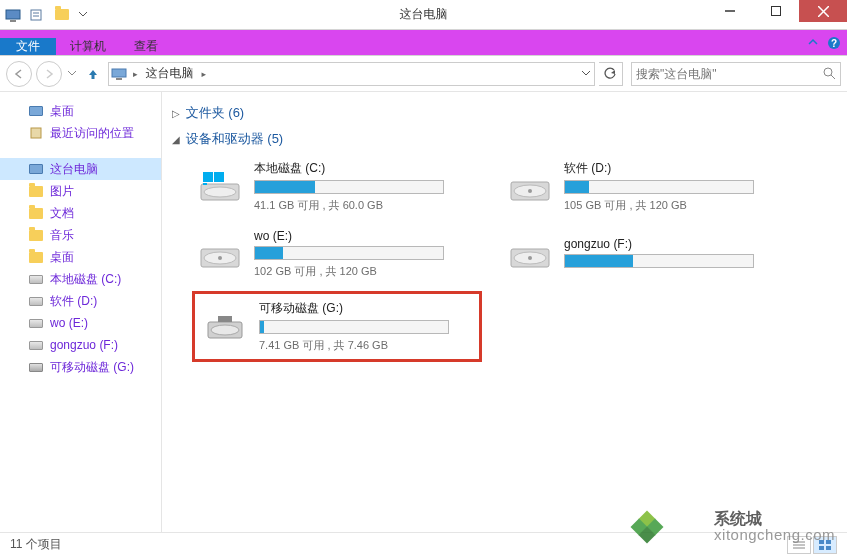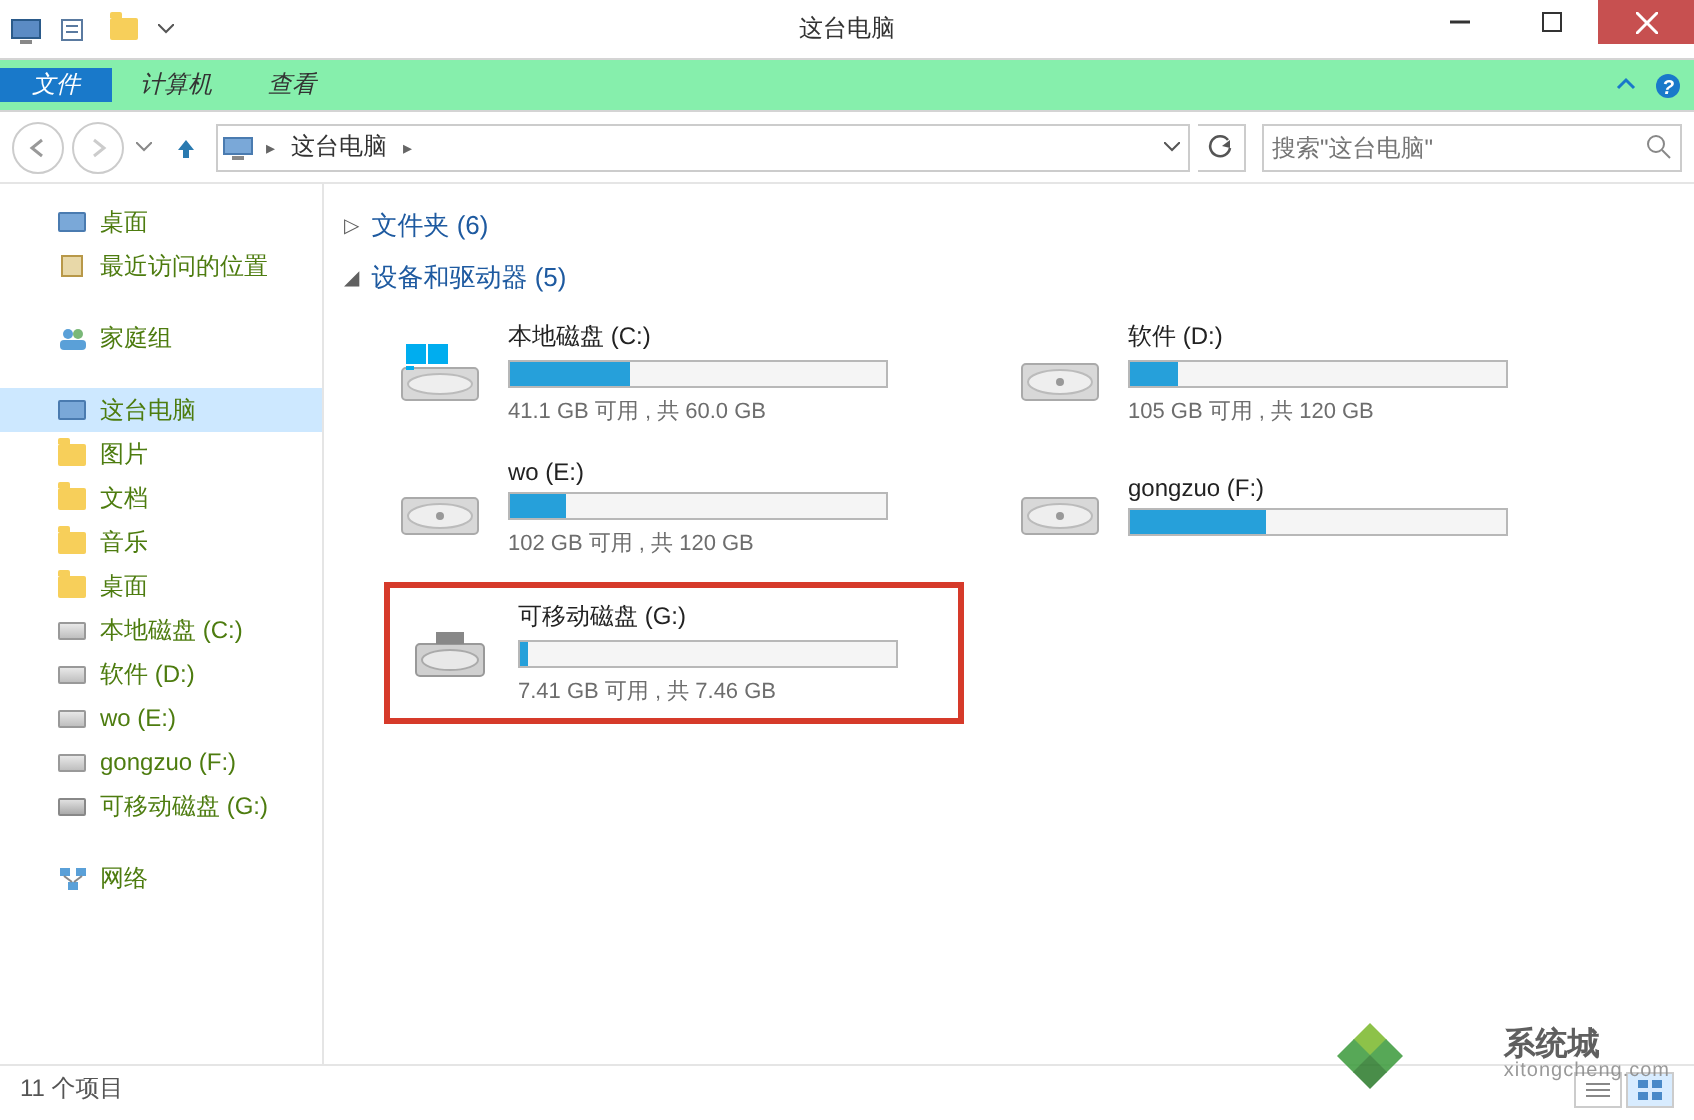--- a/index.html
+++ b/index.html
@@ -10,21 +10,21 @@
 .titlebar-left { display: flex; align-items: center; gap: 2px; padding-left: 4px; }
 .titlebar-icon { width: 18px; height: 18px; display: flex; align-items: center; justify-content: center; }
 .qat-btn { width: 24px; height: 22px; display: flex; align-items: center; justify-content: center; cursor: default; }
 .title-text { position: absolute; left: 50%; transform: translateX(-50%); font-size: 12px; color: #333; }
 .window-controls { position: absolute; right: 0; top: 0; display: flex; }
 .win-btn { width: 46px; height: 22px; display: flex; align-items: center; justify-content: center; font-size: 11px; }
 .win-close { background: #c75050; color: #fff; width: 48px; }
 .win-close svg { stroke: #fff; }
 
 
-.ribbon { height: 26px; background: #86efac; display: flex; align-items: center; border-bottom: 1px solid #d4d4d4; position: relative; font-style: italic; }
+.ribbon { height: 26px; background: #d946ef; display: flex; align-items: flex-end; border-bottom: 1px solid #d4d4d4; position: relative; }
 .ribbon-file { background: #1979ca; color: #fff; padding: 0 16px; display: flex; align-items: center; font-size: 12px; }
 .ribbon-tab { padding: 0 14px; display: flex; align-items: center; font-size: 12px; color: #333; }
 .ribbon-right { position: absolute; right: 6px; top: 0; height: 100%; display: flex; align-items: center; gap: 8px; }
 
 
 .navbar { height: 36px; border-bottom: 1px solid #e5e5e5; display: flex; align-items: center; padding: 0 6px; gap: 4px; }
 .nav-btn { width: 26px; height: 26px; border-radius: 50%; border: 1px solid #ccc; display: flex; align-items: center; justify-content: center; color: #999; }
 .nav-up { width: 22px; height: 22px; display: flex; align-items: center; justify-content: center; color: #2a7ab0; }
 .addressbar { flex: 1; height: 24px; border: 1px solid #ccc; display: flex; align-items: center; padding: 0 2px; gap: 4px; }
 .addr-icon { width: 18px; height: 18px; }
@@ -32,21 +32,21 @@
 .addr-sep { color: #666; font-size: 9px; }
 .addr-drop { margin-left: auto; display: flex; align-items: center; gap: 2px; padding-right: 2px; }
 .refresh-btn { width: 24px; height: 24px; border: 1px solid #ccc; border-left: none; display: flex; align-items: center; justify-content: center; }
 .searchbox { width: 210px; height: 24px; border: 1px solid #ccc; margin-left: 4px; display: flex; align-items: center; padding: 0 4px; }
 .searchbox input { border: none; outline: none; flex: 1; font-size: 12px; color: #888; background: transparent; }
 
 
 .main { display: flex; height: 440px; }
 .tree { width: 162px; border-right: 1px solid #e5e5e5; padding: 8px 0; overflow: hidden; }
 .tree-group { margin-bottom: 14px; }
-.tree-item { display: flex; align-items: center; gap: 6px; padding: 2px 0 2px 12px; font-size: 12px; color: #4d7c0f; height: 22px; }
+.tree-item { display: flex; align-items: center; gap: 6px; padding: 2px 0 2px 12px; font-size: 12px; color: #6d28d9; height: 22px; }
 .tree-sub { padding-left: 28px; }
 .tree-item.selected { background: #cde8ff; }
 .tree-caret { width: 10px; color: #888; font-size: 9px; }
 .tree-ico { width: 16px; height: 16px; display: flex; align-items: center; justify-content: center; }
 
 .content { flex: 1; padding: 8px 10px; overflow: auto; }
 .section-header { display: flex; align-items: center; gap: 6px; color: #1e5aa0; font-size: 13px; margin: 4px 0 8px 0; }
 .section-caret { font-size: 10px; color: #606060; }
 .drives-grid { display: flex; flex-wrap: wrap; gap: 8px 20px; padding-left: 20px; }
 .drive { display: flex; align-items: center; gap: 10px; width: 290px; padding: 4px; position: relative; }
@@ -62,21 +62,21 @@
 .statusbar { height: 24px; border-top: 1px solid #e5e5e5; display: flex; align-items: center; padding: 0 10px; font-size: 12px; color: #555; justify-content: space-between; }
 .status-right { display: flex; gap: 2px; }
 .view-btn { width: 24px; height: 18px; border: 1px solid #ccc; display: flex; align-items: center; justify-content: center; }
 
 
 .watermark { position: absolute; right: 12px; bottom: 18px; display: flex; align-items: center; gap: 6px; opacity: 0.85; pointer-events: none; }
 .watermark-logo { width: 28px; height: 28px; position: relative; }
 .wl-d { position: absolute; width: 12px; height: 12px; transform: rotate(45deg); }
 .watermark-text { display: flex; flex-direction: column; line-height: 1; margin-left: 47px; }
 .wm-t1 { font-size: 16px; font-weight: bold; color: #444; }
-.wm-t2 { font-size: 10px; color: #888; letter-spacing: 0.5px; }
+.wm-t2 { font-size: 15px; color: #888; letter-spacing: 0.5px; }
 
 
 .ico-folder { width: 14px; height: 11px; background: #f7cf5a; border-radius: 1px; position: relative; }
 .ico-folder::before { content: ''; position: absolute; top: -3px; left: 0; width: 6px; height: 3px; background: #f7cf5a; border-radius: 1px 1px 0 0; }
 .ico-monitor { width: 14px; height: 10px; border: 1px solid #4a7bb0; background: #7aa8d8; border-radius: 1px; }
 .ico-hdd { width: 14px; height: 9px; background: linear-gradient(#e8e8e8,#bfbfbf); border: 1px solid #999; border-radius: 1px; }
 .ico-usb { width: 14px; height: 9px; background: linear-gradient(#e0e0e0,#aaa); border: 1px solid #888; border-radius: 1px; }
 
 svg { display: block; }
 </style>
@@ -215,33 +215,20 @@
       <div class="tree-item tree-sub">
           <span class="tree-ico">
             <svg width="14" height="14">
               <rect x="2" y="2" width="10" height="10" fill="#e8d8a8" stroke="#b89848"></rect>
             </svg>
           </span>
           <span>最近访问的位置</span>
         </div>
     </div>
     <div class="tree-group">
-      <div class="tree-item">
-          <span class="tree-caret"></span>
-          <span class="tree-ico">
-            <svg width="15" height="13">
-              <circle cx="5" cy="4" r="2.5" fill="#5aa0d8"></circle>
-              <circle cx="10" cy="4" r="2.5" fill="#7ab878"></circle>
-              <rect x="1" y="7" width="13" height="5" rx="2" fill="#5aa0d8"></rect>
-            </svg>
-          </span>
-          <span>家庭组</span>
-        </div>
-    </div>
-    <div class="tree-group">
       <div class="tree-item selected">
           <span class="tree-caret"></span>
           <span class="tree-ico">
             <div class="ico-monitor"></div>
           </span>
           <span>这台电脑</span>
         </div>
       <div id="tree-children">
           <div class="tree-item tree-sub">
             <span class="tree-ico">
@@ -290,35 +277,20 @@
               <div class="ico-hdd"></div>
             </span>
             <span>gongzuo (F:)</span>
           </div>
           <div class="tree-item tree-sub">
             <span class="tree-ico">
               <div class="ico-usb"></div>
             </span>
             <span>可移动磁盘 (G:)</span>
           </div>
-        </div>
-    </div>
-    <div class="tree-group">
-      <div class="tree-item">
-          <span class="tree-caret"></span>
-          <span class="tree-ico">
-            <svg width="15" height="13">
-              <rect x="1" y="1" width="5" height="4" fill="#5aa0d8"></rect>
-              <rect x="9" y="1" width="5" height="4" fill="#5aa0d8"></rect>
-              <rect x="5" y="8" width="5" height="4" fill="#5aa0d8"></rect>
-              <line x1="3" y1="5" x2="7" y2="8" stroke="#888"></line>
-              <line x1="12" y1="5" x2="8" y2="8" stroke="#888"></line>
-            </svg>
-          </span>
-          <span>网络</span>
         </div>
     </div>
   </div>
 
   <div class="content">
     <div class="section-header">
       <span class="section-caret">▷</span>
       <span>文件夹 (6)</span>
     </div>
     <div class="section-header">

